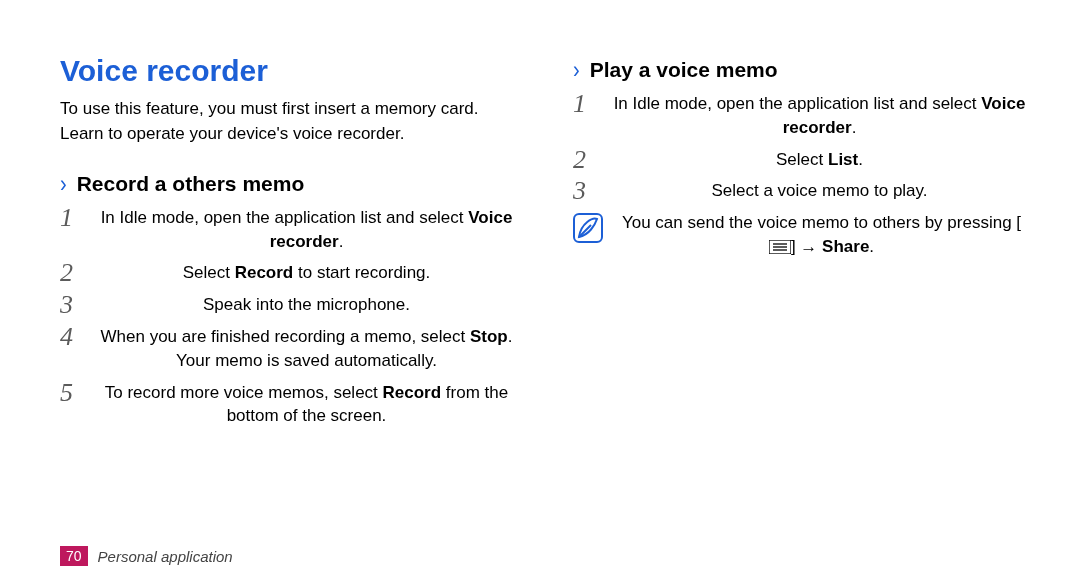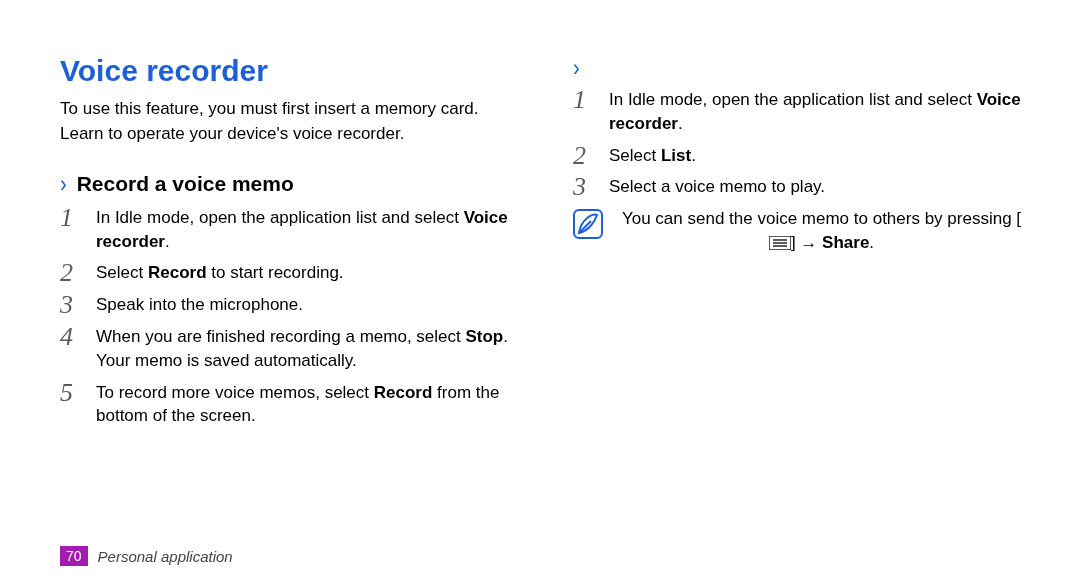--- a/index.html
+++ b/index.html
@@ -49,20 +49,21 @@
   }
   .subhead .txt {
     font-size: 21px;
     font-weight: 700;
   }
   ol.steps {
     list-style: none;
     padding: 0;
     margin: 0;
     counter-reset: step;
+    text-align: center;
   }
   ol.steps > li {
     position: relative;
     padding: 4px 0 4px 36px;
     font-size: 17px;
     line-height: 1.4;
     counter-increment: step;
   }
   ol.steps > li::before {
     content: counter(step);
@@ -101,41 +102,41 @@
     left: 60px;
     bottom: 20px;
     display: flex;
     align-items: center;
     gap: 10px;
     font-style: italic;
     color: #444;
     font-size: 15px;
   }
   .footer .pagenum {
-    background: #a21caf;
+    background: #be185d;
     color: #fff;
     font-style: normal;
     font-size: 14px;
     padding: 2px 6px;
   }
   b { font-weight: 700; }
 </style>
 </head>
 <body>
 
 <div class="page">
 
   <div class="col">
     <h1 class="title">Voice recorder</h1>
     <p class="para">To use this feature, you must first insert a memory card.</p>
     <p class="para">Learn to operate your device's voice recorder.</p>
 
     <div class="subhead">
       <span class="chev">›</span>
-      <span class="txt">Record a voice memo</span>
+      <span class="txt">Record a others memo</span>
     </div>
 
     <ol class="steps">
       <li>
         <span>In Idle mode, open the application list and select </span><b>Voice recorder</b><span>.</span>
       </li>
       <li>
         <span>Select </span><b>Record</b><span> to start recording.</span>
       </li>
       <li>
@@ -146,20 +147,21 @@
       </li>
       <li>
         <span>To record more voice memos, select </span><b>Record</b><span> from the bottom of the screen.</span>
       </li>
     </ol>
   </div>
 
   <div class="col">
     <div class="subhead" style="margin-top:18px">
       <span class="chev">›</span>
+      <span class="txt">Play a voice memo</span>
     </div>
 
     <ol class="steps">
       <li>
         <span>In Idle mode, open the application list and select </span><b>Voice recorder</b><span>.</span>
       </li>
       <li>
         <span>Select </span><b>List</b><span>.</span>
       </li>
       <li>

